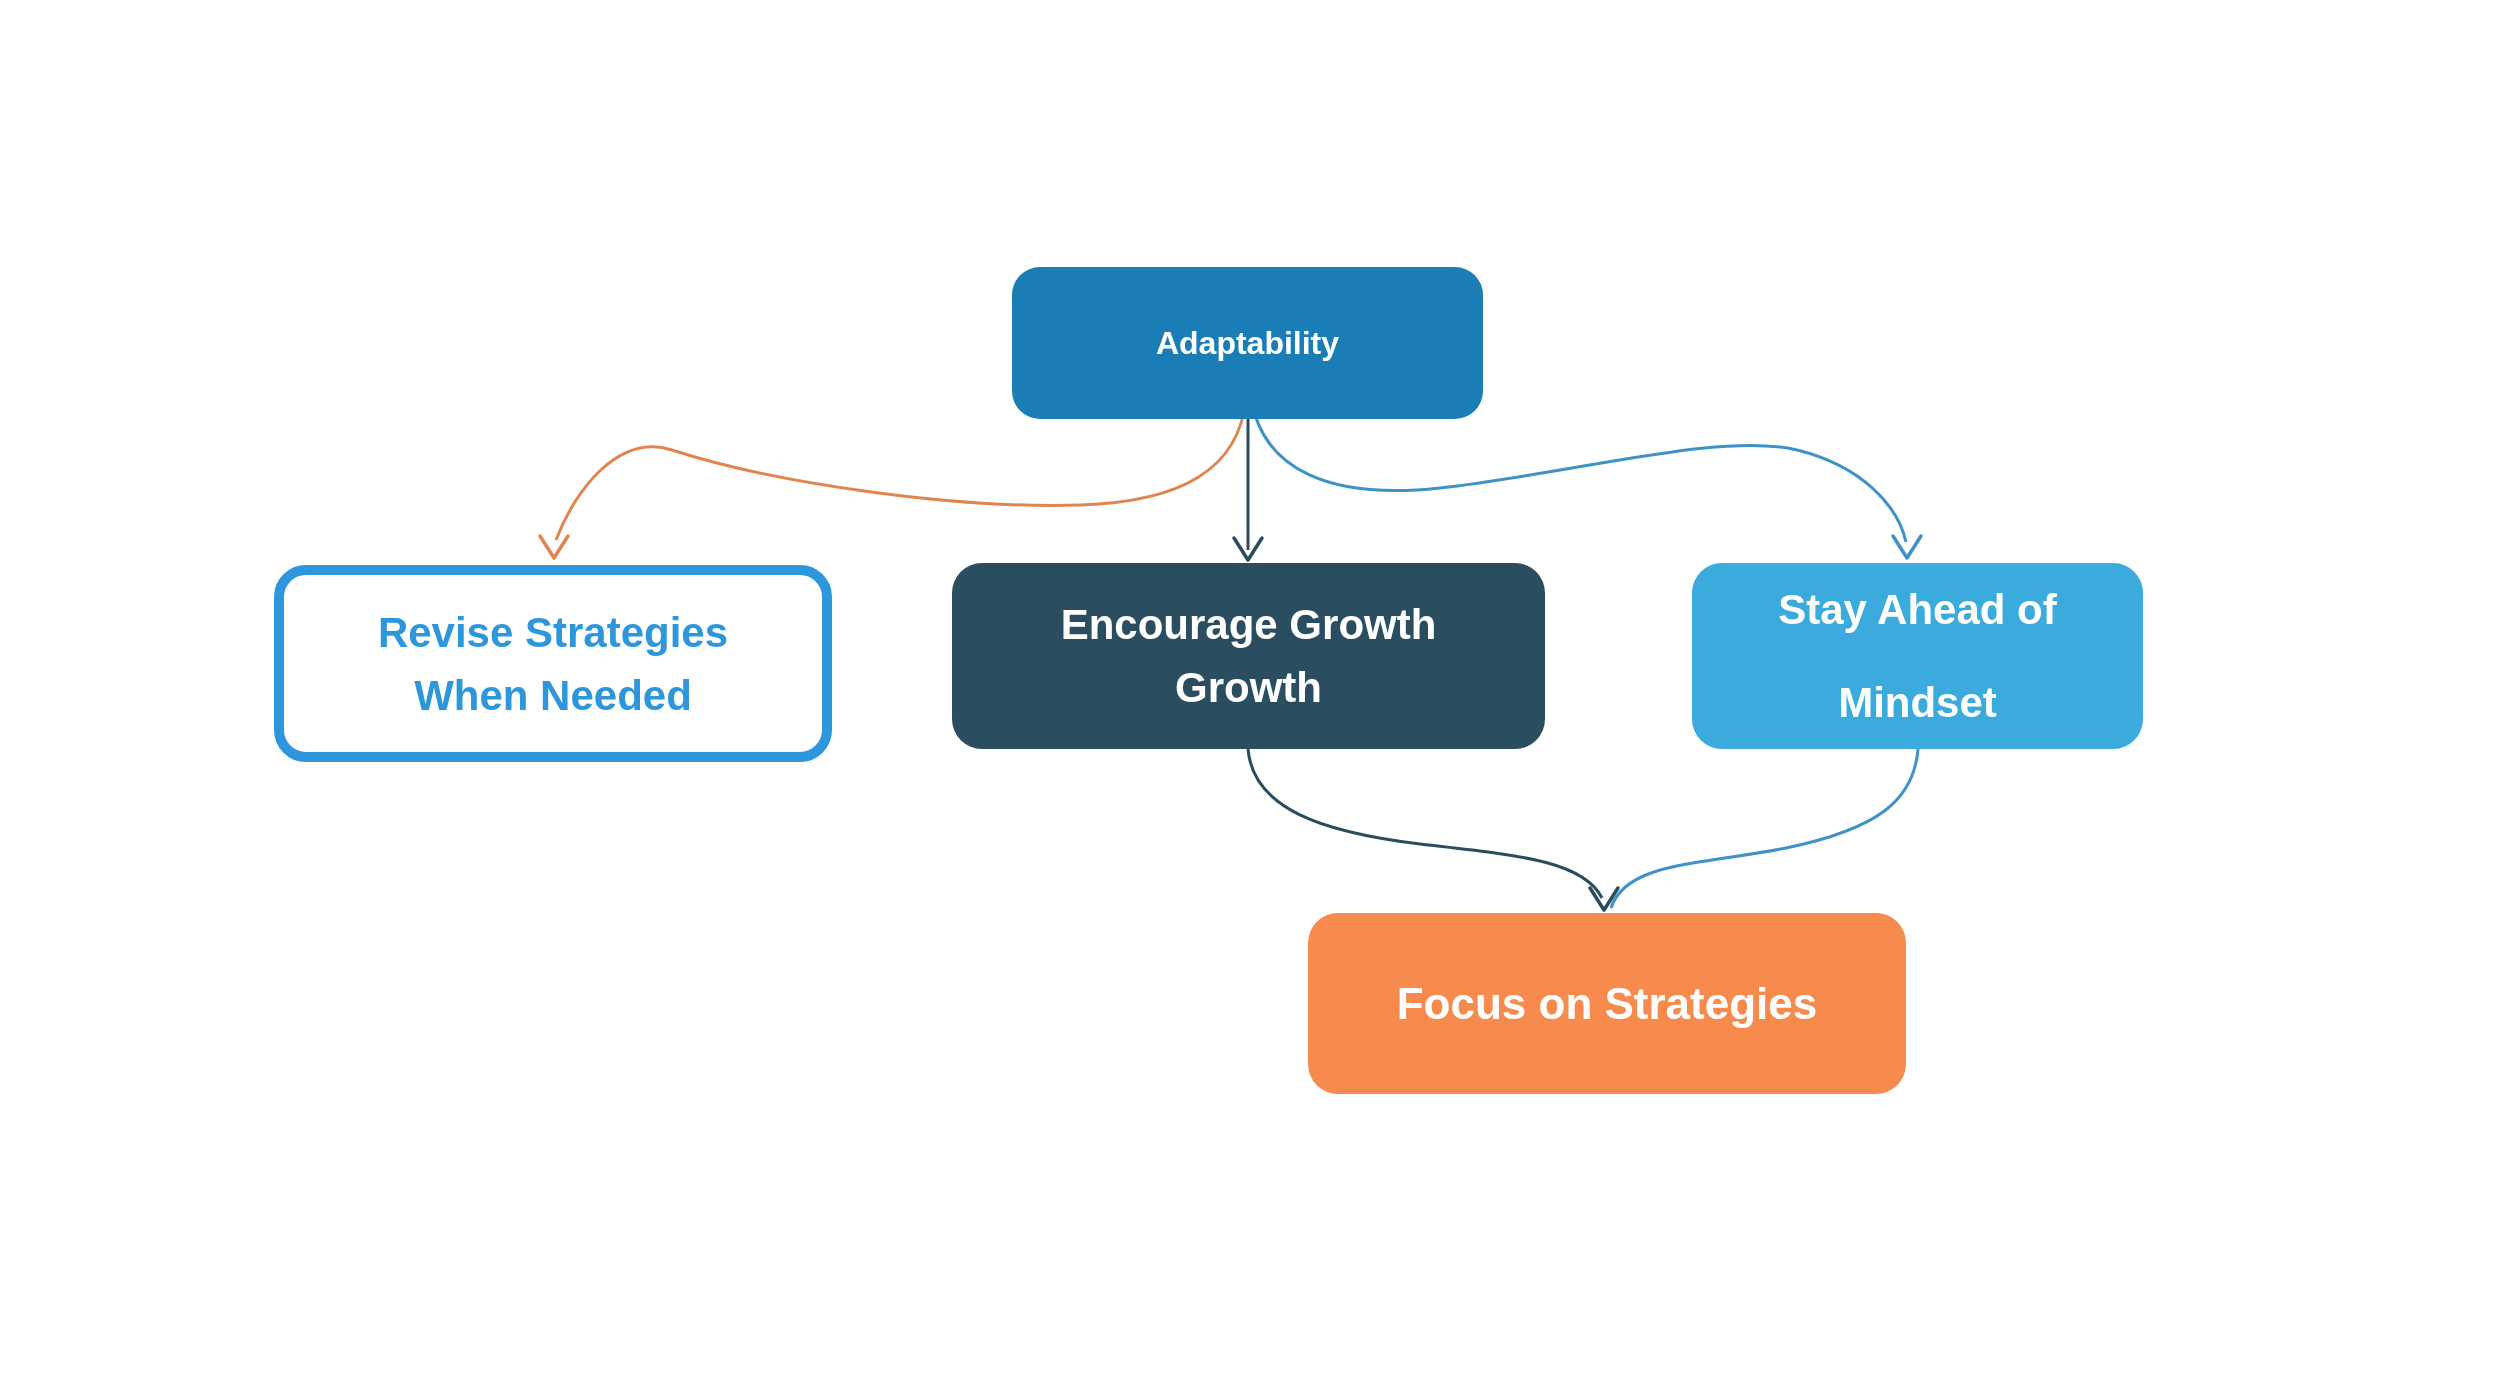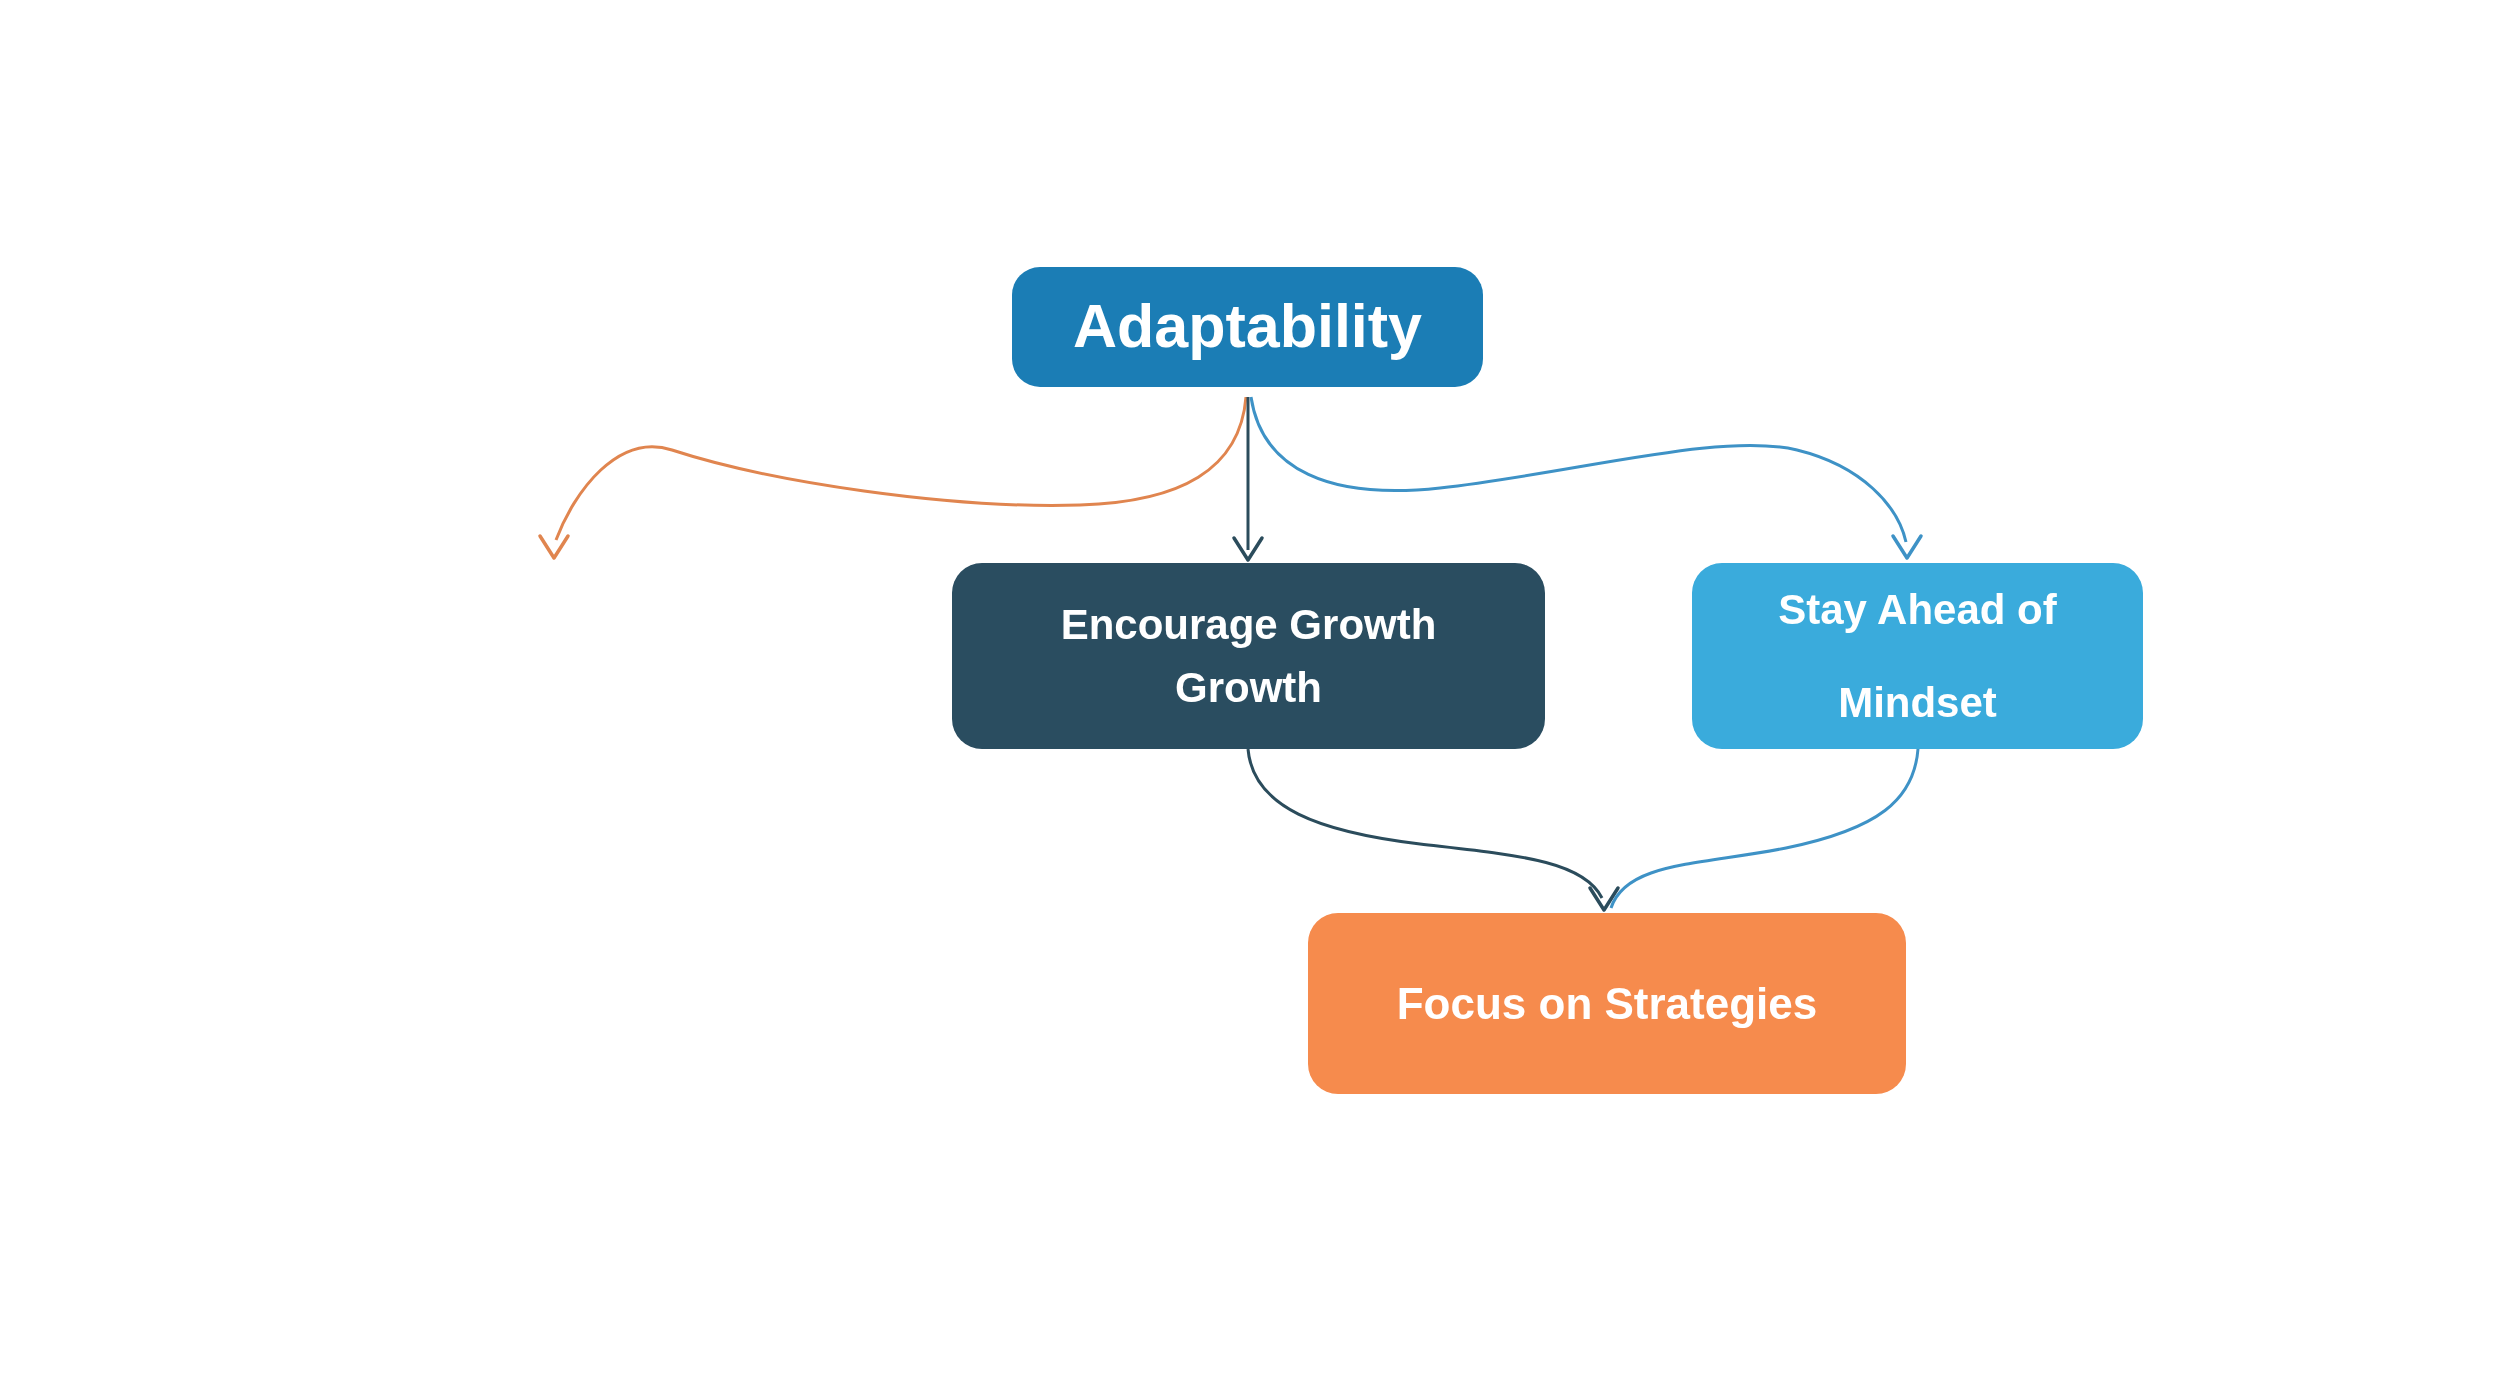--- a/index.html
+++ b/index.html
@@ -38,22 +38,22 @@
     display: flex;
     flex-direction: column;
     align-items: center;
     justify-content: center;
     text-align: center;
     border-radius: 30px;
     font-weight: 700;
     line-height: 1.5;
   }
   .node-adaptability {
-    left: 1012px; top: 267px; width: 471px; height: 120px;
-    font-size: 61px;
+    left: 1012px; top: 267px; width: 471px; height: 152px;
+    font-size: 32px;
     border-radius: 28px;
   }
   .node-revise {
     left: 274px; top: 565px; width: 558px; height: 197px;
     border: 10px solid;
     font-size: 42px;
     border-radius: 32px;
   }
   .node-growth {
     left: 952px; top: 563px; width: 593px; height: 186px;
@@ -88,20 +88,24 @@
     <path class="edge" d="M 1248 749 C 1253 808 1320 832 1420 844 C 1515 855 1583 860 1602 898" stroke="#2b4c5c"></path>
     <path class="arrowhead" d="M 1590 888 L 1604 910 L 1618 888" stroke="#2b4c5c"></path>
 
     <path class="edge" d="M 1918 749 C 1914 800 1878 829 1786 848 C 1700 865 1626 862 1611 908" stroke="#3e92c6"></path>
   </svg>
 
   <div class="node node-adaptability" style="background: rgb(27, 125, 181); color: rgb(255, 255, 255);">
     <div>Adaptability</div>
   </div>
 
+  <div class="node node-revise" style="background: rgb(255, 255, 255); color: rgb(46, 150, 219); border-color: rgb(46, 150, 219);">
+    <div>Revise Strategies</div>
+    <div>When Needed</div>
+  </div>
 
   <div class="node node-growth" style="background: rgb(42, 77, 96); color: rgb(255, 255, 255); align-items: center;">
     <div>Encourage Growth</div>
     <div>Growth</div>
   </div>
 
   <div class="node node-trends" style="background: rgb(58, 171, 220); color: rgb(255, 255, 255);">
     <div>Stay Ahead of</div>
     <div>Mindset</div>
   </div>

